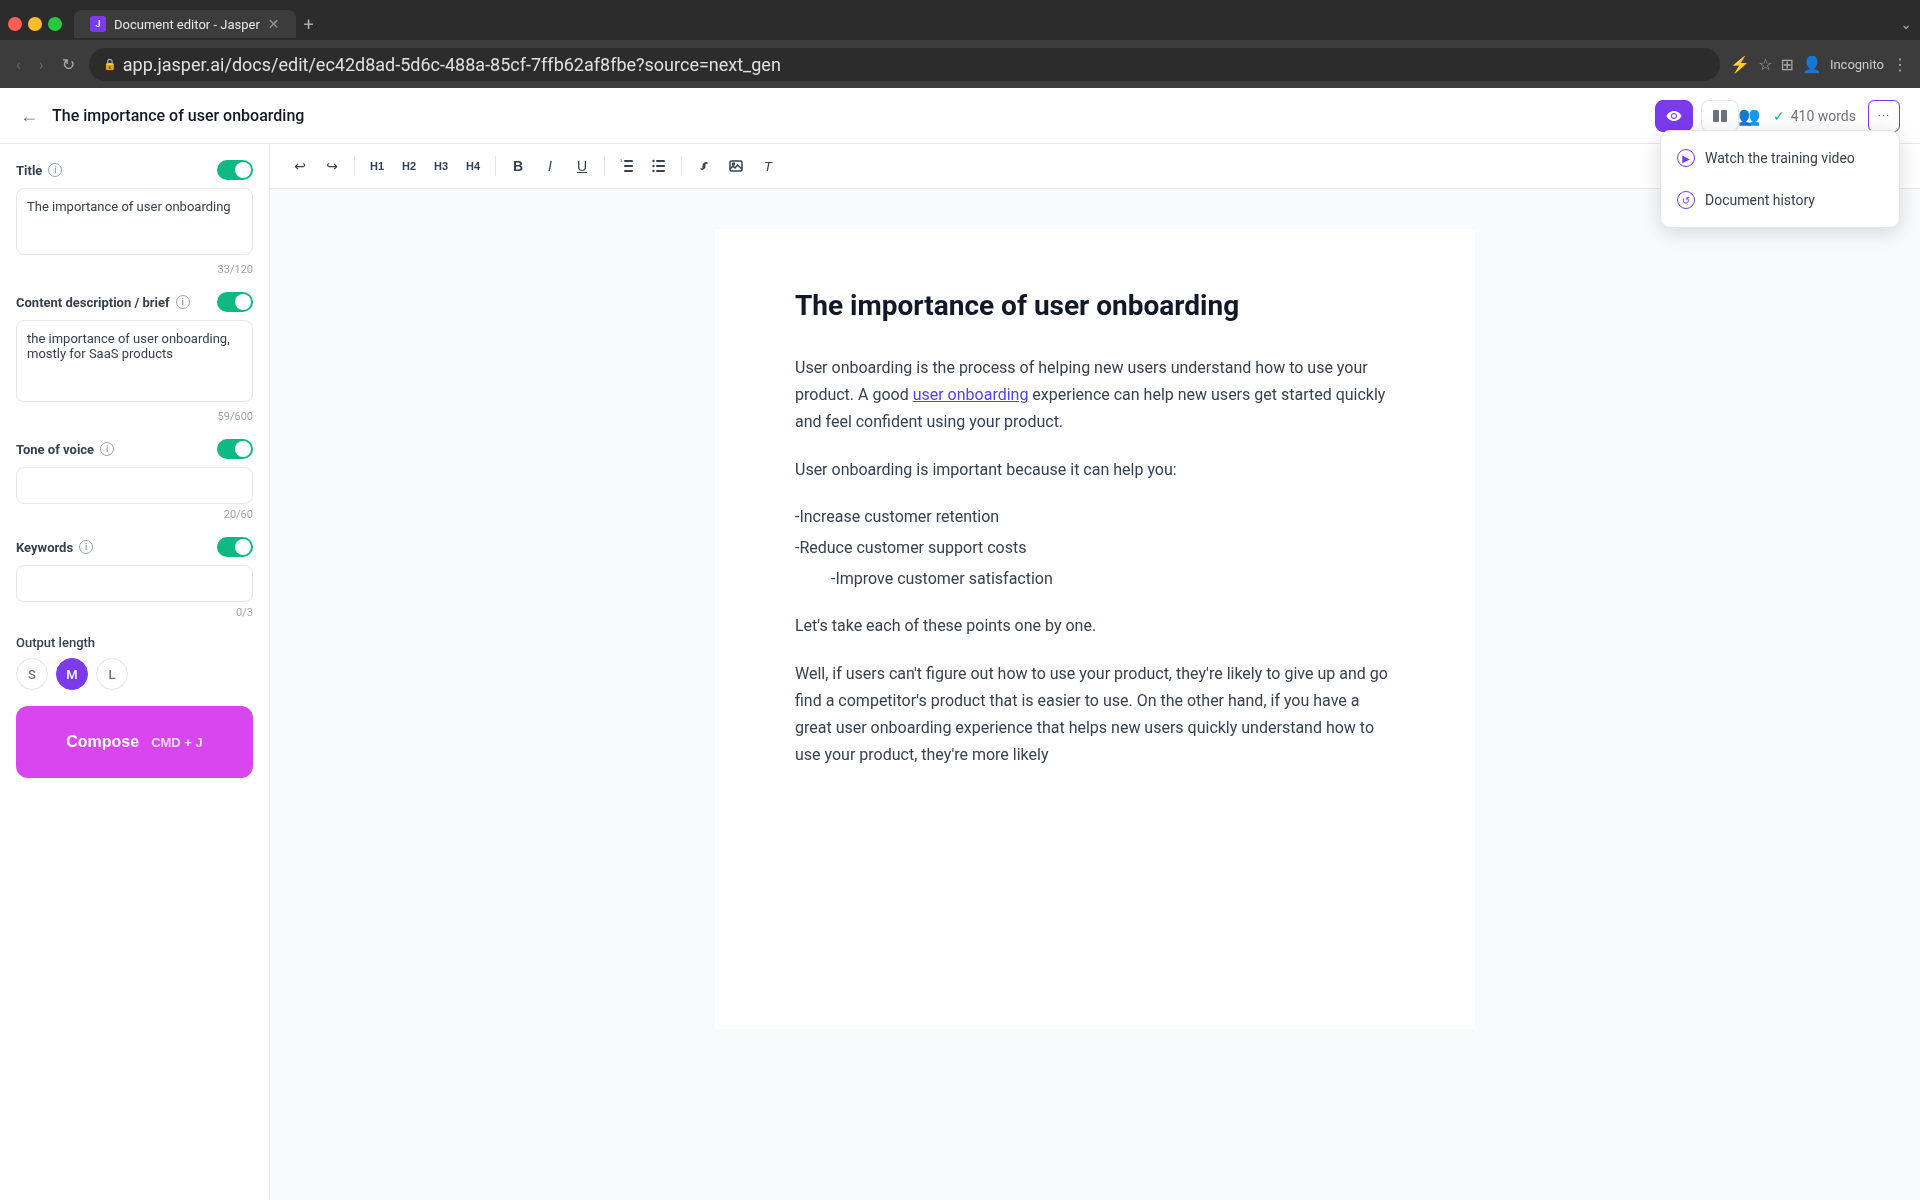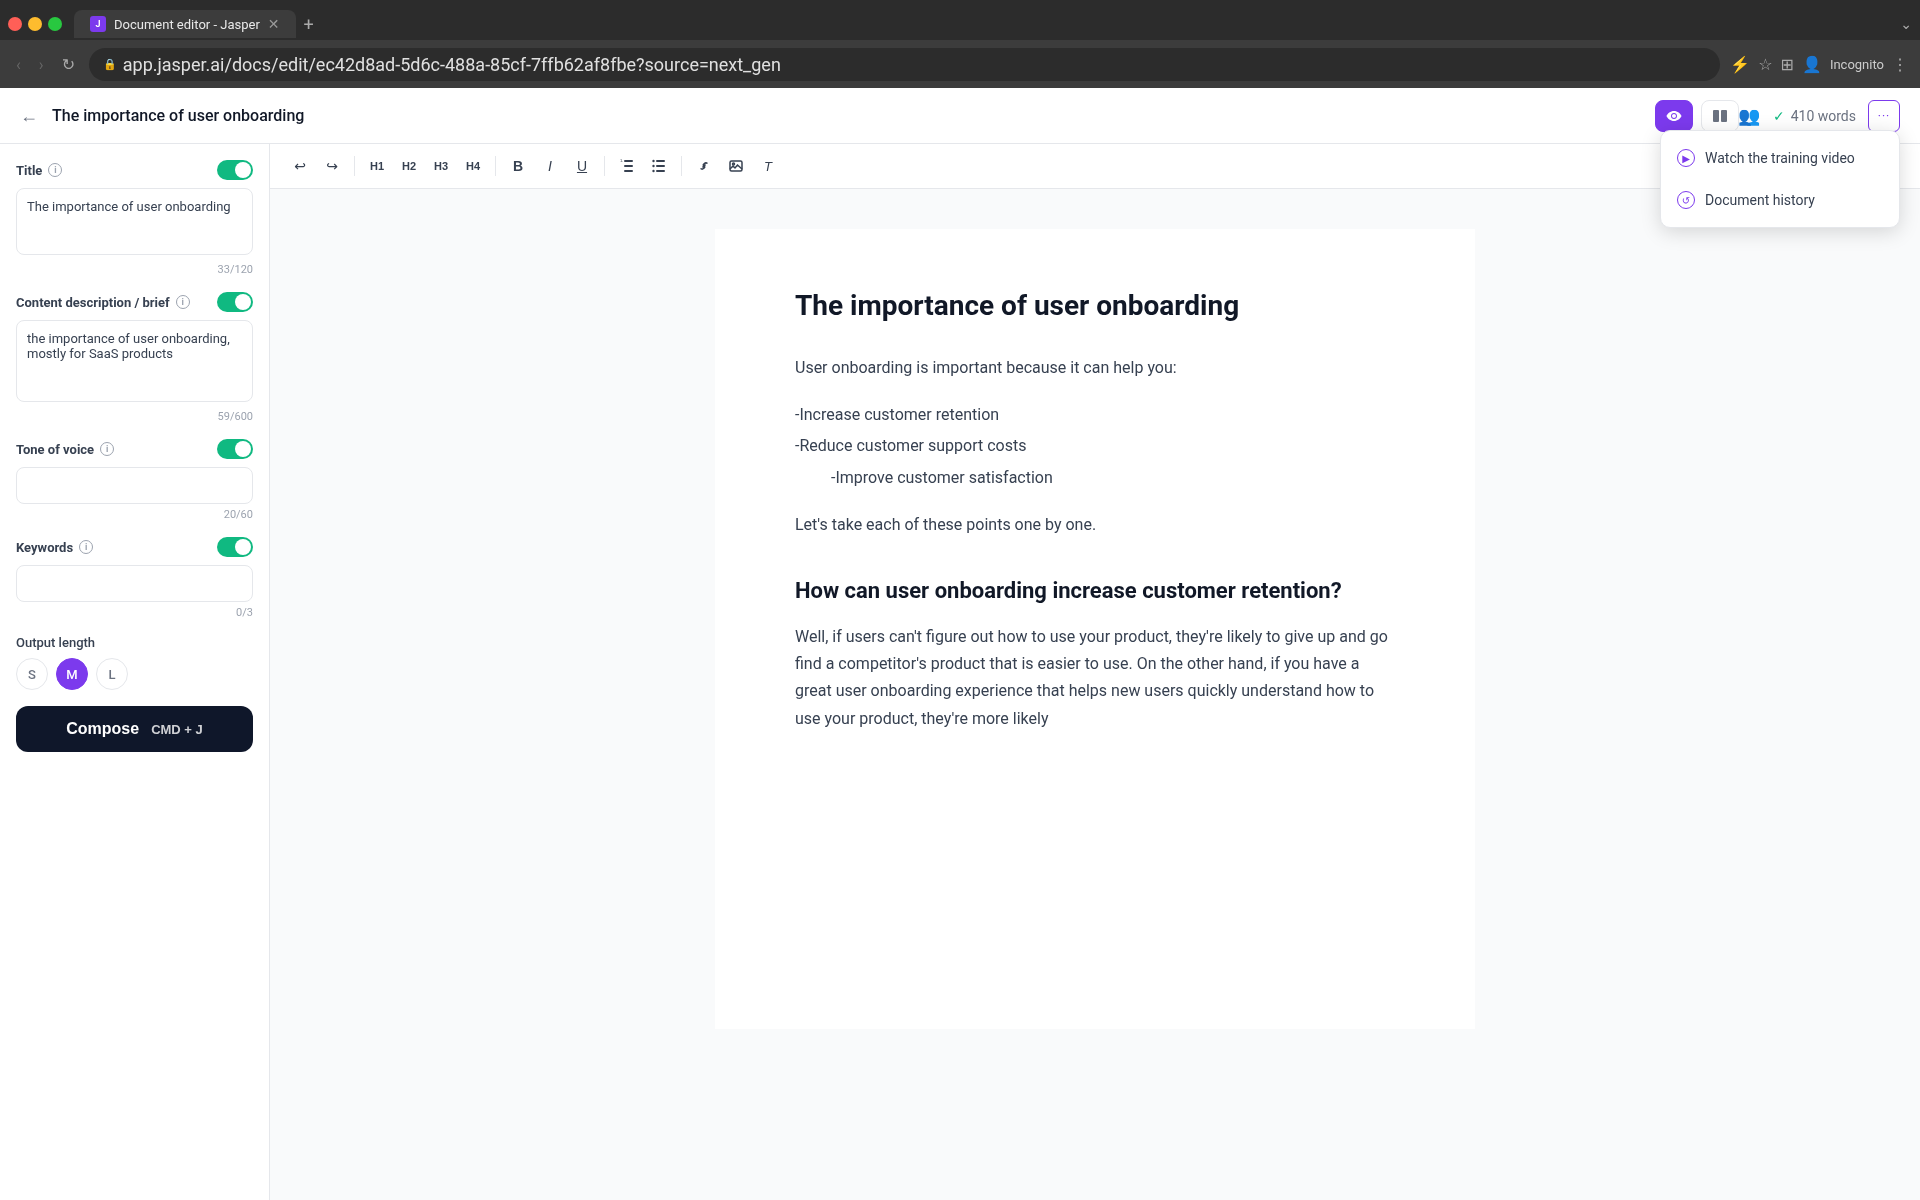--- a/index.html
+++ b/index.html
@@ -55,21 +55,21 @@
     .field-label-left { display: flex; align-items: center; gap: 6px; font-size: 13px; color: #374151; font-weight: 700; }
     .info-icon { width: 14px; height: 14px; border-radius: 50%; border: 1px solid #9ca3af; color: #9ca3af; font-size: 9px; display: inline-flex; align-items: center; justify-content: center; cursor: pointer; }
     .toggle { width: 36px; height: 20px; background: #10b981; border-radius: 10px; position: relative; cursor: pointer; }
     .toggle::after { content: ''; position: absolute; top: 2px; right: 2px; width: 16px; height: 16px; background: white; border-radius: 50%; }
     .field-input { width: 100%; border: 1px solid #e5e7eb; border-radius: 8px; padding: 10px; font-size: 13px; color: #374151; resize: none; font-family: inherit; background: white; }
     .char-count { text-align: right; font-size: 11px; color: #9ca3af; margin-top: 4px; }
     .output-length { margin-bottom: 16px; }
     .size-btns { display: flex; gap: 8px; }
     .size-btn { width: 32px; height: 32px; border-radius: 50%; border: 1px solid #e5e7eb; display: flex; align-items: center; justify-content: center; font-size: 13px; cursor: pointer; color: #6b7280; background: white; font-weight: 500; }
     .size-btn.active { background: #7c3aed; color: white; border-color: #7c3aed; }
-    .compose-btn { width: 100%; padding: 14px; background: #0f172a; border: none; border-radius: 12px; color: white; font-size: 16px; font-weight: 600; cursor: pointer; display: flex; align-items: center; justify-content: center; gap: 12px; }
+    .compose-btn { width: 100%; padding: 27px; background: #d946ef; border: none; border-radius: 12px; color: white; font-size: 16px; font-weight: 600; cursor: pointer; display: flex; align-items: center; justify-content: center; gap: 12px; }
     .compose-shortcut { font-size: 13px; color: rgba(255,255,255,0.8); }
 
     
     .editor-toolbar { display: flex; align-items: center; gap: 4px; padding: 8px 16px; border-bottom: 1px solid #e5e7eb; background: white; flex-wrap: wrap; }
     .toolbar-btn { width: 28px; height: 28px; display: flex; align-items: center; justify-content: center; border-radius: 4px; cursor: pointer; color: #374151; font-size: 14px; border: none; background: transparent; }
     .toolbar-divider { width: 1px; height: 20px; background: #e5e7eb; margin: 0 4px; }
 
     
     .doc-wrapper { flex: 1; overflow-y: auto; background: #f9fafb; }
     .document { max-width: 760px; margin: 40px auto; background: white; padding: 60px 80px; min-height: 800px; }
@@ -269,30 +269,32 @@
               <path d="M1 10l3-3 2 2 2.5-3L13 10"></path>
             </svg>
         </button>
         <button class="toolbar-btn" style="font-style:italic;font-size:13px;">T</button>
       </div>
 
       <div class="doc-wrapper">
         <div class="document">
           <h1 class="doc-h1">The importance of user onboarding</h1>
 
+          <p class="doc-p">
+            <span>User onboarding is the process of helping new users understand how to use your product. A good </span><a class="doc-link">user onboarding</a><span> experience can help new users get started quickly and feel confident using your product.</span>
+          </p>
 
           <p class="doc-p">User onboarding is important because it can help you:</p>
 
           <div class="doc-list-item">-Increase customer retention</div>
           <div class="doc-list-item">-Reduce customer support costs</div>
           <div class="doc-list-item" style="margin-bottom:20px;margin-left:36px;">-Improve customer satisfaction</div>
 
           <p class="doc-p">Let's take each of these points one by one.</p>
 
-          <h2 class="doc-h2">How can user onboarding increase customer retention?</h2>
 
           <p class="doc-p">Well, if users can't figure out how to use your product, they're likely to give up and go find a competitor's product that is easier to use. On the other hand, if you have a great user onboarding experience that helps new users quickly understand how to use your product, they're more likely</p>
         </div>
       </div>
     </div>
   </div>
 </div>
 
 <div class="dropdown-menu">
   <div class="dropdown-item">

